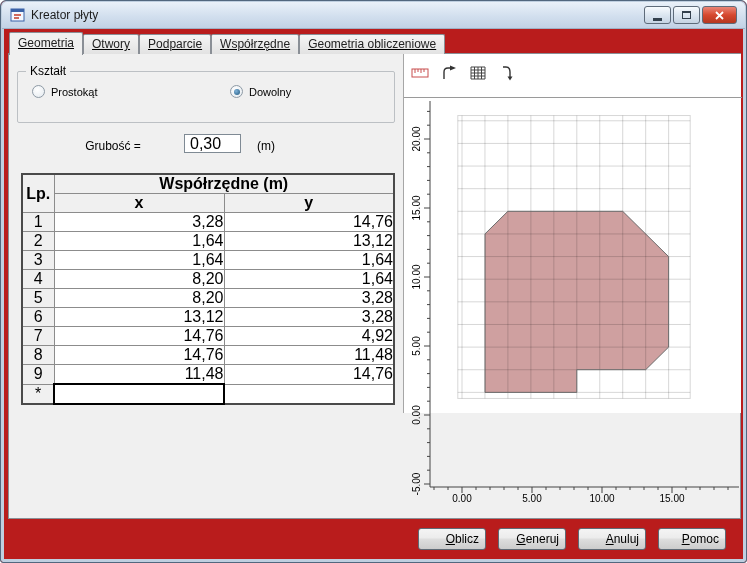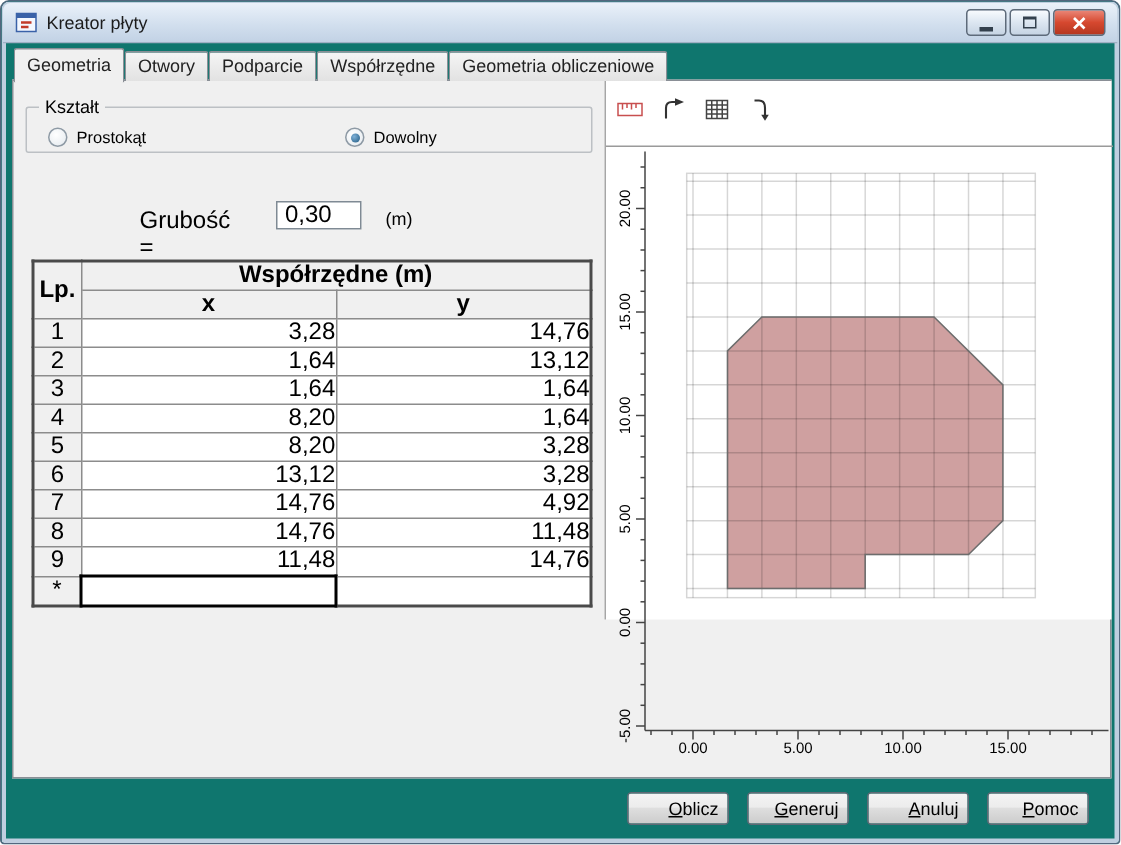--- a/index.html
+++ b/index.html
@@ -1,20 +1,20 @@
 <!DOCTYPE html>
 <html><head>
 <meta charset="utf-8">
 <style>
   html,body{margin:0;padding:0;background:#fff;}
   *{box-sizing:border-box;}
   body{font-family:"Liberation Sans", sans-serif;}
 
   .window{
-    position:relative;width:747px;height:563px;background:#0f766e;
+    position:relative;width:747px;height:563px;background:#b91c1c;
     border:1px solid #52677e;border-radius:6px 6px 3px 3px;overflow:hidden;
     box-shadow:inset 0 0 0 3px #bfcfe0;
   }
 
   
   .titlebar{
     position:absolute;left:1px;top:1px;right:1px;height:27px;
     background:linear-gradient(#eaf1f9,#d2dfee 55%,#c2d2e5);
     border-bottom:1px solid #9fb0c4;display:flex;align-items:center;
     border-radius:5px 5px 0 0;
@@ -25,55 +25,55 @@
   .winbtn{
     width:27px;height:18px;border:1px solid #5e6b7a;border-radius:3px;
     background:linear-gradient(#f8fbfe,#dce6f1 50%,#c6d4e3);
     display:flex;align-items:center;justify-content:center;cursor:default;
   }
   .winbtn.close{width:35px;background:linear-gradient(#ea8677,#d6482f 50%,#b53720);}
   .glyph-min{width:9px;height:3px;background:#33404d;margin-top:8px;}
   .glyph-max{width:9px;height:8px;border:1px solid #33404d;border-top-width:2px;}
 
   
-  .tabs{position:absolute;left:8px;top:31px;height:22px;display:flex;z-index:3;}
+  .tabs{position:absolute;left:8px;top:31px;height:22px;display:flex;z-index:3;text-decoration:underline;}
   .tab{
     font-size:12px;padding:0 8px;margin-top:2px;height:20px;line-height:19px;
     border:1px solid #8a8f96;border-bottom:none;border-radius:2px 2px 0 0;
     background:linear-gradient(#f5f5f5,#e2e2e2);margin-right:0px;color:#222;
   }
   .tab.active{
     margin-top:0;height:23px;line-height:21px;background:#f0f0f0;
     position:relative;z-index:4;
   }
 
   .panel{
     position:absolute;left:7px;top:52px;width:733px;height:466px;
     border:1px solid #8a8f96;background:#f0f0f0;z-index:1;
   }
 
   
-  .groupbox{position:absolute;left:16px;top:70px;width:378px;height:31px;
+  .groupbox{position:absolute;left:16px;top:70px;width:378px;height:52px;
     border:1px solid #bcc0c4;border-radius:2px;z-index:2;}
   .groupbox-title{position:absolute;left:8px;top:-8px;background:#f0f0f0;
     padding:0 4px;font-size:12px;}
   .shape-option{position:absolute;top:13px;display:flex;align-items:center;
     font-size:11px;cursor:default;}
   .shape-option.opt0{left:14px;}
   .shape-option.opt1{left:212px;}
   .radio{width:13px;height:13px;border-radius:50%;border:1px solid #8e9aa5;
     background:radial-gradient(circle at 40% 35%,#ffffff,#e3e9ee);
     display:inline-block;margin-right:6px;position:relative;}
   .selected .radio::after{content:'';position:absolute;left:3px;top:3px;
     width:6px;height:6px;border-radius:50%;
     background:radial-gradient(circle at 35% 35%,#7fb2d9,#20587f);}
 
   
-  .th-label{position:absolute;left:92px;top:138px;width:72px;text-align:left;
-    font-size:16px;z-index:2;}
+  .th-label{position:absolute;left:76px;top:138px;width:72px;text-align:center;
+    font-size:12px;z-index:2;}
   .th-input{position:absolute;left:183px;top:133px;width:57px;height:19px;
     border:1px solid #7f8a94;background:#fff;font-size:16px;
     font-family:"Liberation Sans", sans-serif;padding:0 5px;z-index:2;}
   .th-unit{position:absolute;left:256px;top:138px;font-size:12px;z-index:2;}
 
   
   table.coords{position:absolute;left:20px;top:172px;border-collapse:collapse;
     font-size:16px;background:#fff;border:2px solid #4a4a4a;z-index:2;}
   .coords th,.coords td{border:1px solid #8c8c8c;height:16px;padding:0;}
   .coords th{background:#f0f0f0;font-weight:bold;text-align:center;}

